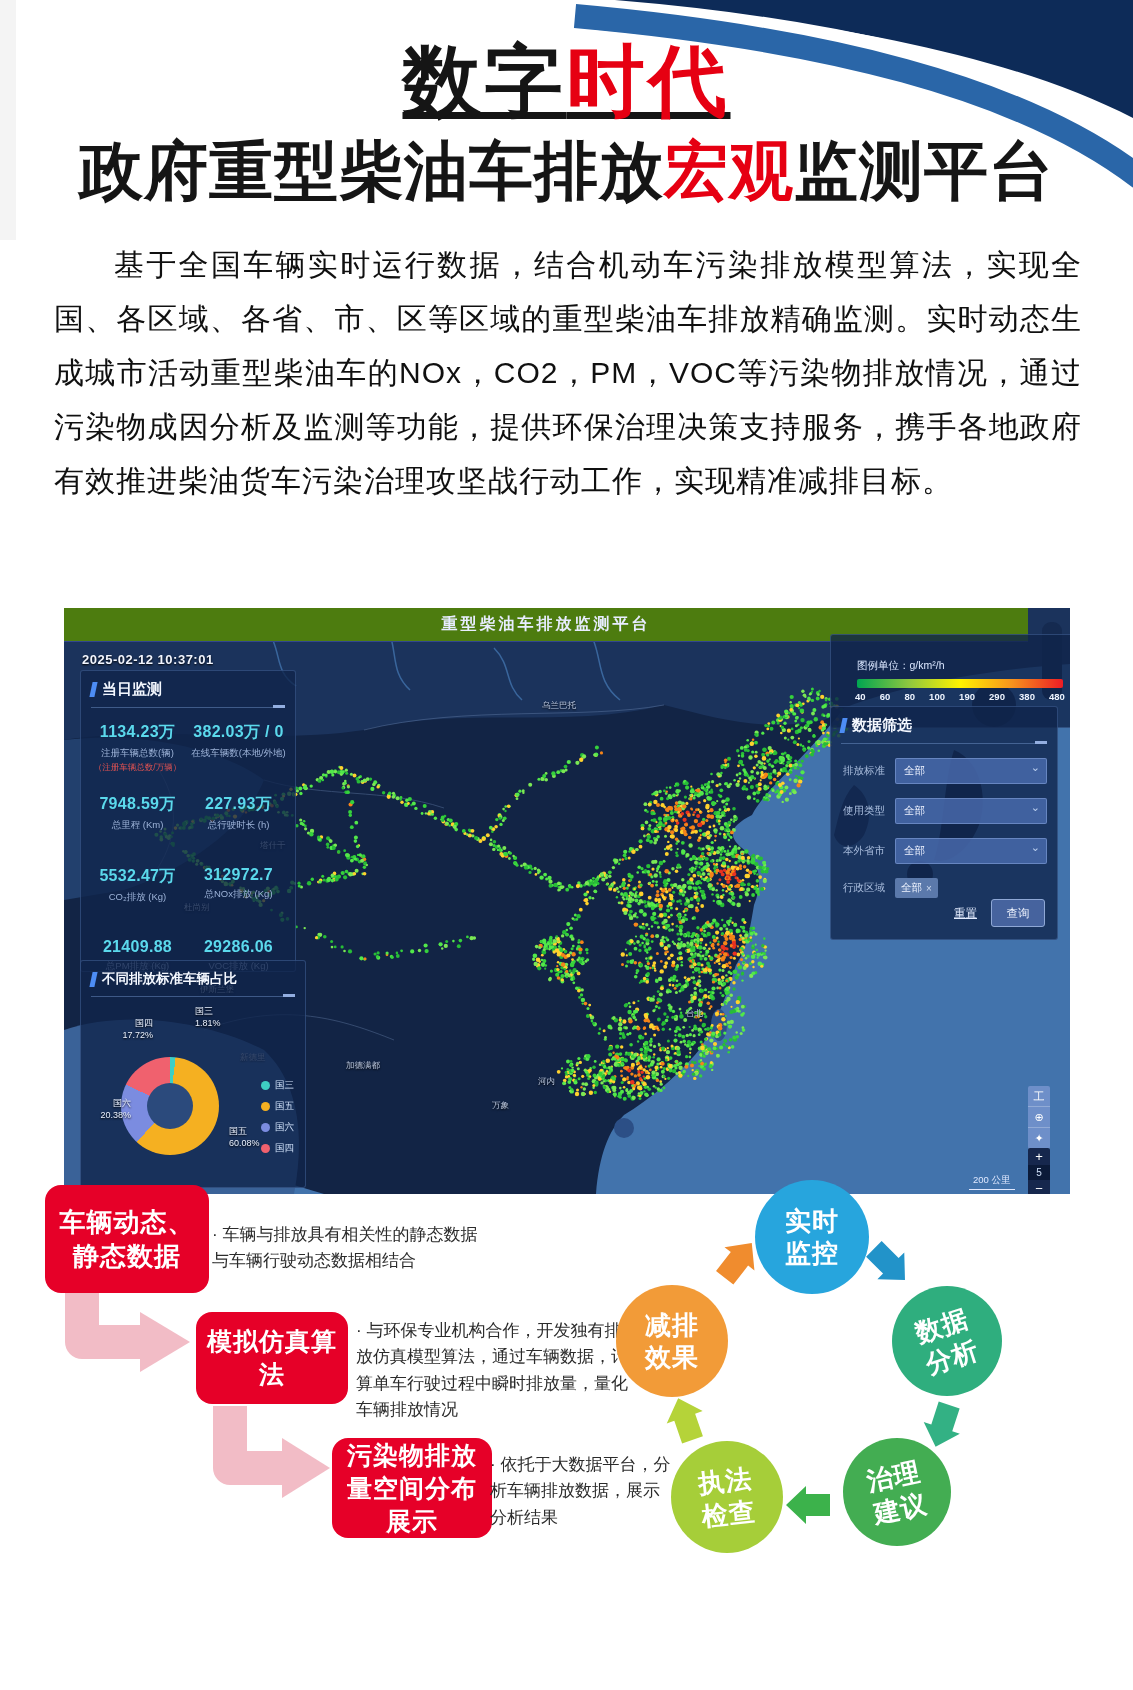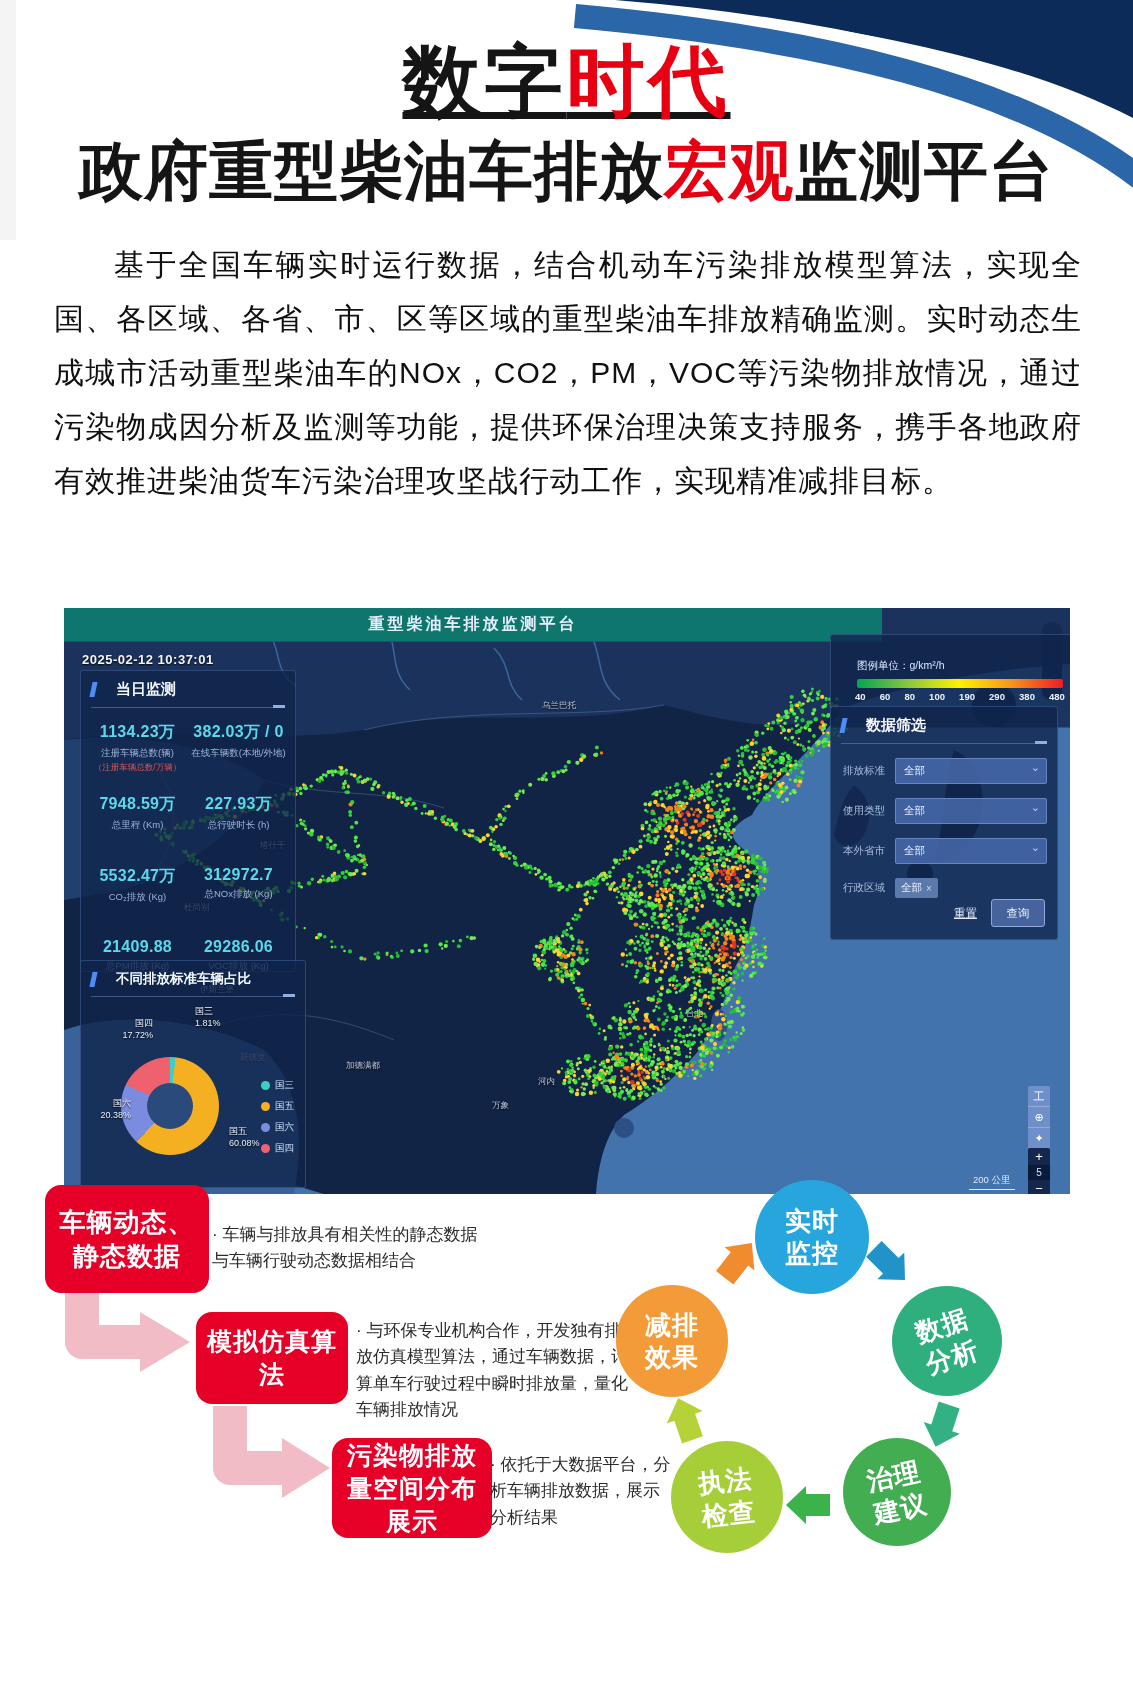--- a/index.html
+++ b/index.html
@@ -10,27 +10,27 @@
   .swoosh{position:absolute;top:0;left:0;width:1133px;height:240px;pointer-events:none;}
   .title1{position:absolute;top:30px;left:0;width:1133px;text-align:center;font-size:78px;font-weight:900;
           color:#151515;letter-spacing:4px;text-decoration:underline;}
   .title2{position:absolute;top:128px;left:0;width:1133px;text-align:center;font-size:64px;font-weight:900;
           color:#151515;letter-spacing:1px;}
   .intro{position:absolute;top:238px;left:54px;width:1028px;font-size:30px;line-height:54px;color:#101010;
          text-align:justify;text-indent:2em;letter-spacing:1px;font-weight:500;margin:0;}
   
   .dash{position:absolute;left:64px;top:608px;width:1006px;height:586px;background:#122445;overflow:hidden;}
   .dash-map{position:absolute;left:0;top:0;width:1006px;height:586px;}
-  .dash-titlebar{position:absolute;left:0;top:0;width:818px;height:33px;background:#0f766e;display:flex;
+  .dash-titlebar{position:absolute;left:0;top:0;width:964px;height:33px;background:#4d7c0f;display:flex;
                  align-items:center;justify-content:center;color:#e8edff;font-size:16px;font-weight:700;letter-spacing:3px;
                  border-bottom:1px solid #32468f;}
   .timestamp{position:absolute;left:18px;top:44px;color:#f2f6ff;font-size:13px;font-weight:700;letter-spacing:.5px;
              text-shadow:0 1px 2px #000;}
   .panel{position:absolute;background:rgba(16,36,74,0.78);border:1px solid rgba(96,136,198,0.35);border-radius:3px;}
-  .panel-title{display:flex;align-items:center;gap:20px;padding:9px 10px 0 10px;color:#f4f8ff;font-weight:700;text-align:center;}
+  .panel-title{display:flex;align-items:center;gap:6px;padding:9px 10px 0 10px;color:#f4f8ff;font-weight:700;text-align:center;}
   .panel-title .bar{width:5px;height:15px;background:#4d8df5;transform:skewX(-12deg);}
   .panel-divider{height:1px;background:rgba(120,155,210,0.45);margin:8px 10px 0 10px;position:relative;}
   .panel-divider .dash-ico{position:absolute;right:0;top:-2px;width:12px;height:3px;background:#93aee0;}
   
   .mon{left:16px;top:62px;width:214px;height:300px;}
   .mon .panel-title{font-size:15px;}
   .stats{display:grid;grid-template-columns:1fr 1fr;padding:6px 6px 0 6px;}
   .stat{text-align:center;padding-top:8px;height:64px;}
   .stat-v{color:#5bd9ec;font-size:16px;font-weight:700;letter-spacing:.3px;}
   .stat-l{color:#9db3d8;font-size:9.5px;margin-top:4px;}

